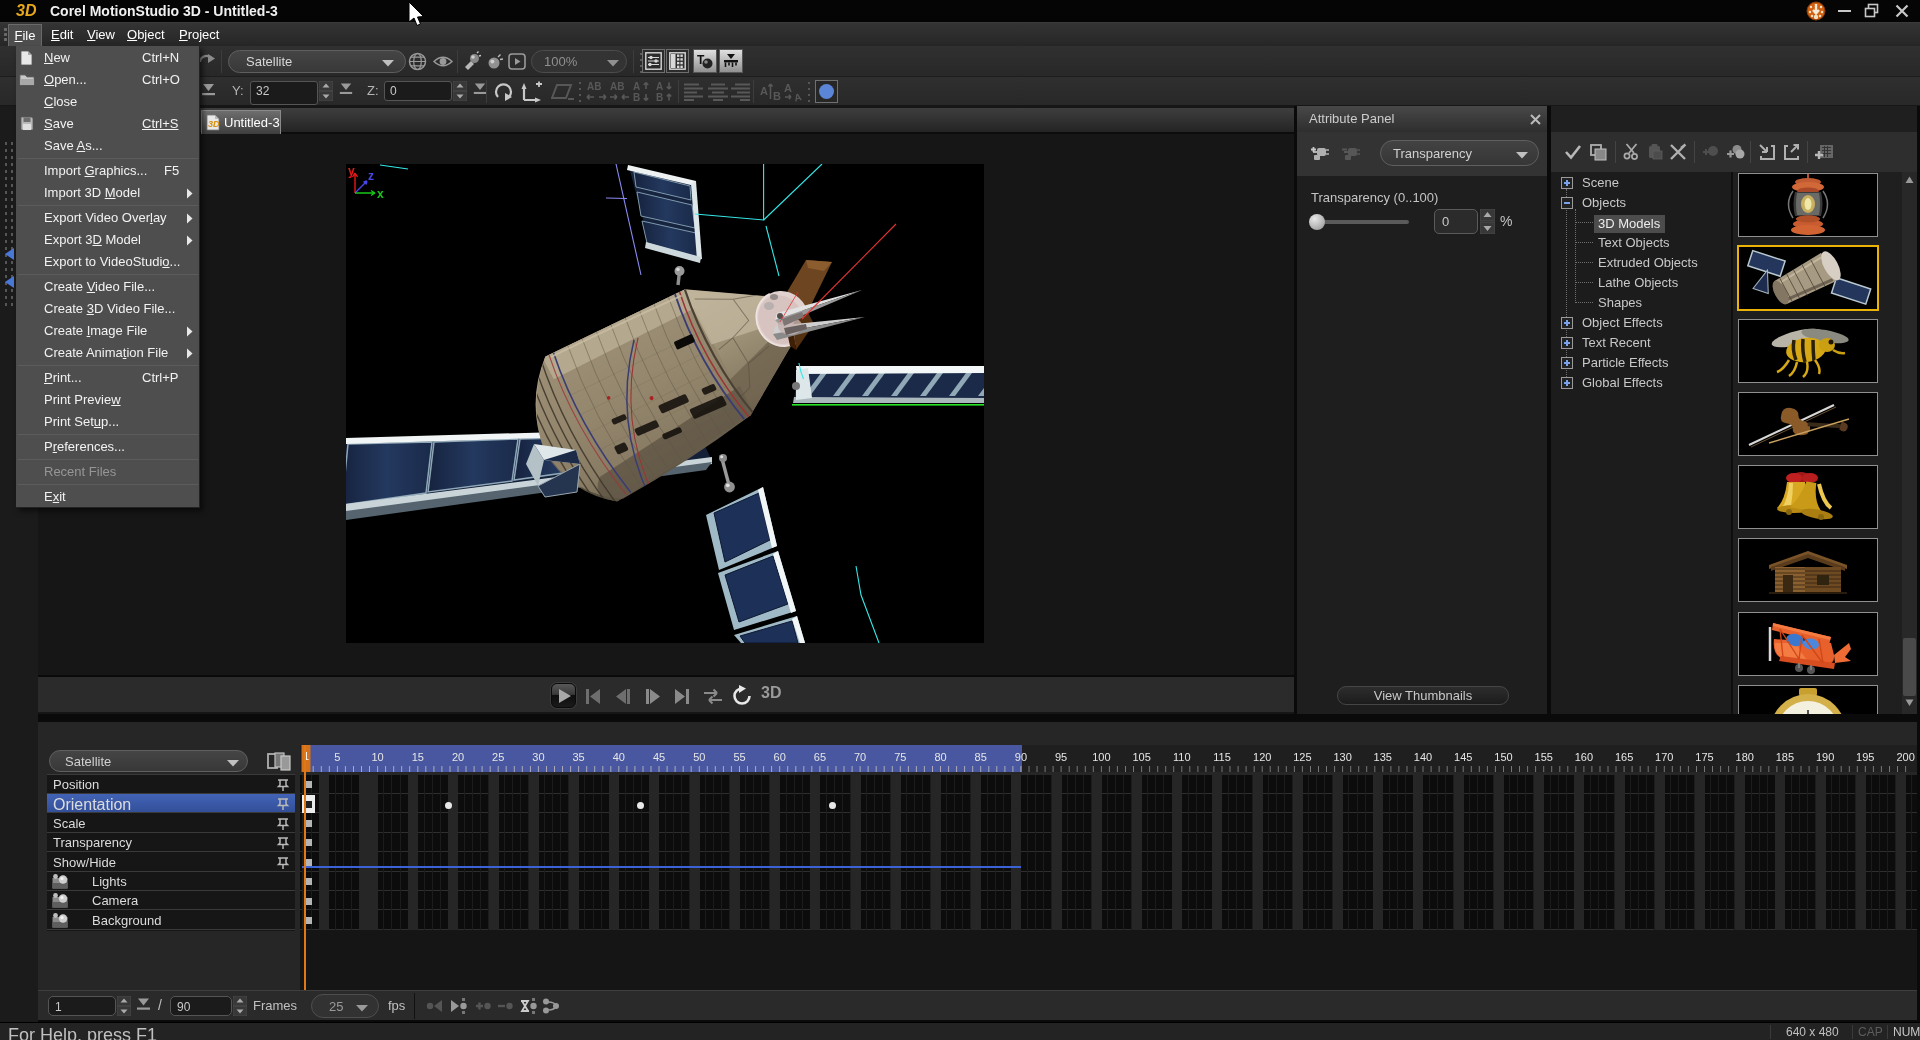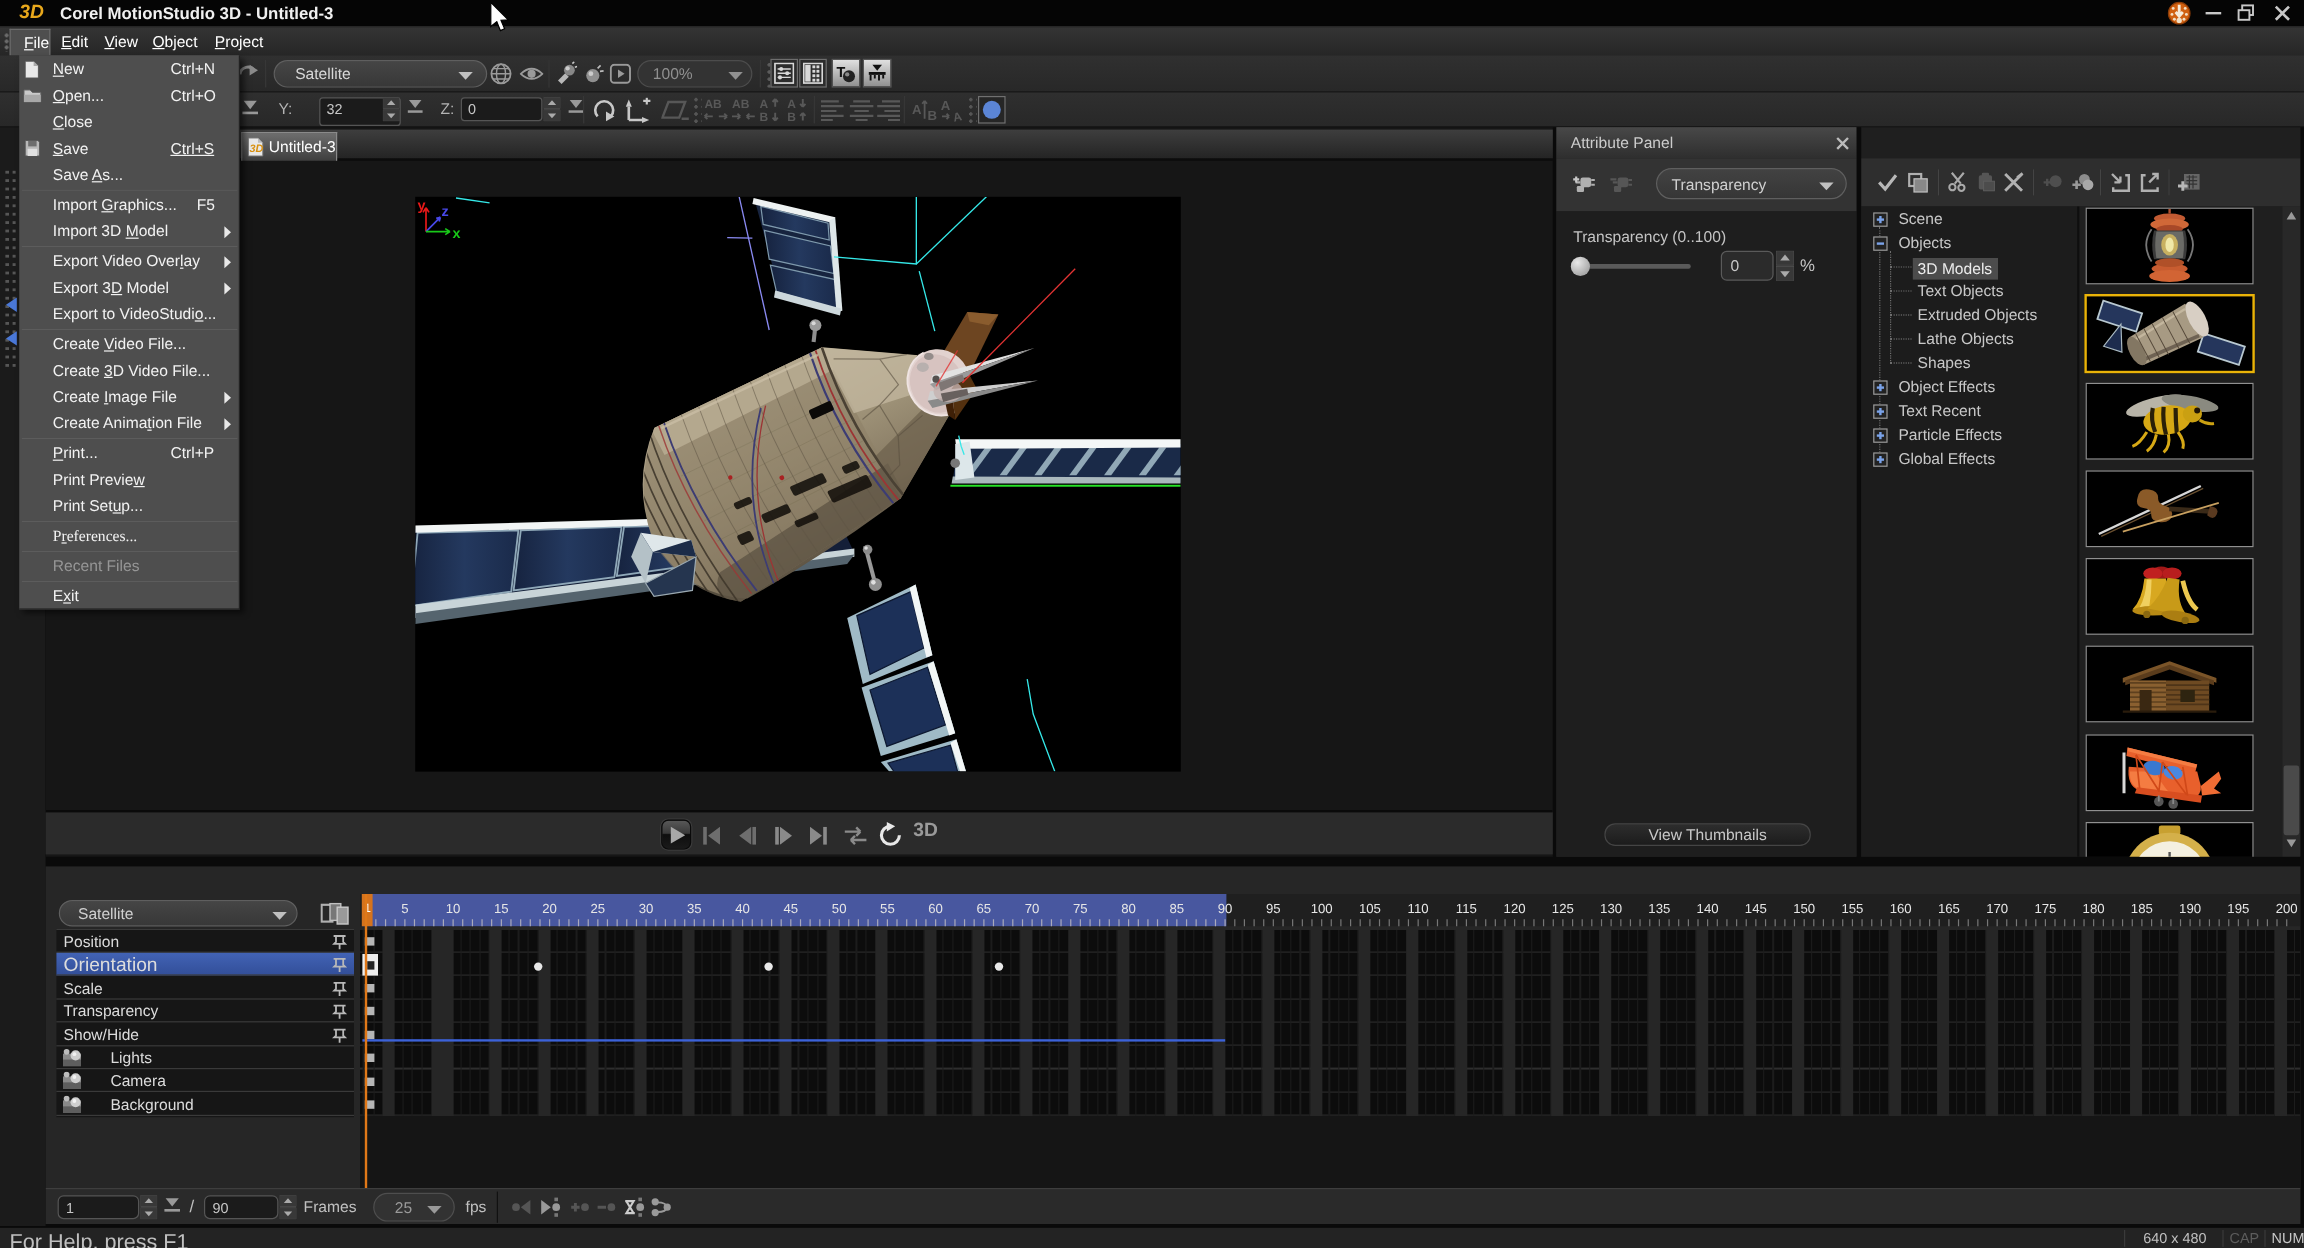--- a/index.html
+++ b/index.html
@@ -34,21 +34,21 @@
     <rect x="4.5" y="1.5" width="9" height="8" fill="none" stroke="#c8c8c8" stroke-width="1.6"></rect>
     <rect x="1.5" y="5.5" width="9" height="8" fill="#050505" stroke="#c8c8c8" stroke-width="1.6"></rect>
   </svg>
   <svg class="ab" style="left:1894px;top:3px" width="16" height="16" viewBox="0 0 16 16">
     <path d="M2.5 2.5 L13.5 13.5 M13.5 2.5 L2.5 13.5" stroke="#c8c8c8" stroke-width="2.2"></path>
   </svg>
 </div>
 
 <div class="ab" style="left:0;top:22px;width:1920px;height:24px;background:linear-gradient(#343434,#262626);border-top:1px solid #3a3a3a">
   <div class="ab" style="left:3px;top:4px;width:8px;height:16px;background-image:radial-gradient(circle 1.5px, #6a6a6a 1.4px, transparent 1.5px);background-size:5px 5px"></div>
-  <div class="ab txt" style="left:8px;top:1px;width:34px;height:23px;background:#4e4e4e;border:1px solid #6a6a6a;border-bottom:none;color:#fff;text-align:right;line-height:22px"><u>F</u>ile</div>
+  <div class="ab txt" style="left:8px;top:1px;width:34px;height:23px;background:#4e4e4e;border:1px solid #6a6a6a;border-bottom:none;color:#fff;text-align:center;line-height:22px"><u>F</u>ile</div>
   <div class="ab txt" style="left:51px;top:4px;color:#fff"><u>E</u>dit</div>
   <div class="ab txt" style="left:87px;top:4px;color:#fff"><u>V</u>iew</div>
   <div class="ab txt" style="left:127px;top:4px;color:#fff"><u>O</u>bject</div>
   <div class="ab txt" style="left:179px;top:4px;color:#fff"><u>P</u>roject</div>
 </div>
 
 <div class="ab" style="left:0;top:46px;width:1920px;height:31px;background:linear-gradient(#303030,#282828);border-bottom:1px solid #1d1d1d">
   <svg class="ab" style="left:197px;top:7px" width="20" height="17" viewBox="0 0 20 17">
     <path d="M3 9 A6.5 6.5 0 0 1 15 6" fill="none" stroke="#8a8a8a" stroke-width="2.4"></path>
     <path d="M11 1 L18 5.5 L11 10 Z" fill="#8a8a8a"></path>
@@ -133,21 +133,21 @@
     </svg>
   </div>
 </div>
 
 <div class="ab" style="left:0;top:77px;width:1920px;height:29px;background:linear-gradient(#2f2f2f,#282828);border-bottom:1px solid #171717">
   <svg class="ab" style="left:199px;top:6px" width="19" height="17" viewBox="0 0 19 17">
     <path d="M4 1 L15 1 L9.5 8 Z" fill="#999"></path>
       <rect x="3" y="10" width="13" height="2.2" fill="#999"></rect>
   </svg>
   <div class="ab" style="left:232px;top:6px;font-size:13px;color:#b4b4b4">Y:</div>
-  <div class="inp ab" style="left:266px;top:4px;width:68px;height:24px;padding:2px 4px 0 5px">32</div>
+  <div class="inp ab" style="left:250px;top:4px;width:68px;height:24px;padding:2px 4px 0 5px">32</div>
   <svg class="ab" style="left:319px;top:4px" width="14" height="20" viewBox="0 0 14 20">
     <rect x="0" y="0" width="14" height="9.5" fill="#383838" stroke="#555" stroke-width="0.5"></rect>
     <rect x="0" y="10.5" width="14" height="9.5" fill="#383838" stroke="#555" stroke-width="0.5"></rect>
     <path d="M3.5 6.5 L10.5 6.5 L7 2.5 Z" fill="#aaa"></path>
       <path d="M3.5 13.5 L10.5 13.5 L7 17.5 Z" fill="#aaa"></path>
   </svg>
   <svg class="ab" style="left:337px;top:5px" width="18" height="17" viewBox="0 0 19 17">
     <path d="M4 1 L15 1 L9.5 8 Z" fill="#999"></path>
       <rect x="3" y="10" width="13" height="2.2" fill="#999"></rect>
   </svg>
@@ -1187,21 +1187,21 @@
 <div class="ab" style="left:28px;top:299px;">Create Anima<u>t</u>ion File</div>
 <svg class="ab" style="left:170px;top:302px" width="7" height="11">
       <path d="M1 0.5 L6.5 5.5 L1 10.5 Z" fill="#e8e8e8"></path>
     </svg>
 <div class="ab" style="left:2px;top:319px;width:180px;height:1px;background:#404040;border-bottom:1px solid #5c5c5c"></div>
 <div class="ab" style="left:28px;top:324px;"><u>P</u>rint...</div>
 <div class="ab" style="left:126px;top:324px;">Ctrl+P</div>
 <div class="ab" style="left:28px;top:346px;">Print Previe<u>w</u></div>
 <div class="ab" style="left:28px;top:368px;">Print Set<u>u</u>p...</div>
 <div class="ab" style="left:2px;top:388px;width:180px;height:1px;background:#404040;border-bottom:1px solid #5c5c5c"></div>
-<div class="ab" style="left:28px;top:393px;font-family:Liberation Serif, serif;">P<u>r</u>eferences...</div>
+<div class="ab" style="left:28px;top:393px;">P<u>r</u>eferences...</div>
 <div class="ab" style="left:2px;top:413px;width:180px;height:1px;background:#404040;border-bottom:1px solid #5c5c5c"></div>
 <div class="ab" style="left:28px;top:418px;color:#969696;">Recent Files</div>
 <div class="ab" style="left:2px;top:438px;width:180px;height:1px;background:#404040;border-bottom:1px solid #5c5c5c"></div>
 <div class="ab" style="left:28px;top:443px;">E<u>x</u>it</div>
 </div>
 
 <svg class="ab" style="left:406px;top:1px;z-index:99" width="22" height="28" viewBox="0 0 22 28">
   <path d="M3 1 L3 21 L8 17 L11 24.5 L14.5 23 L11.5 16 L17.5 15.5 Z" fill="#fff" stroke="#000" stroke-width="1"></path>
 </svg>
 

